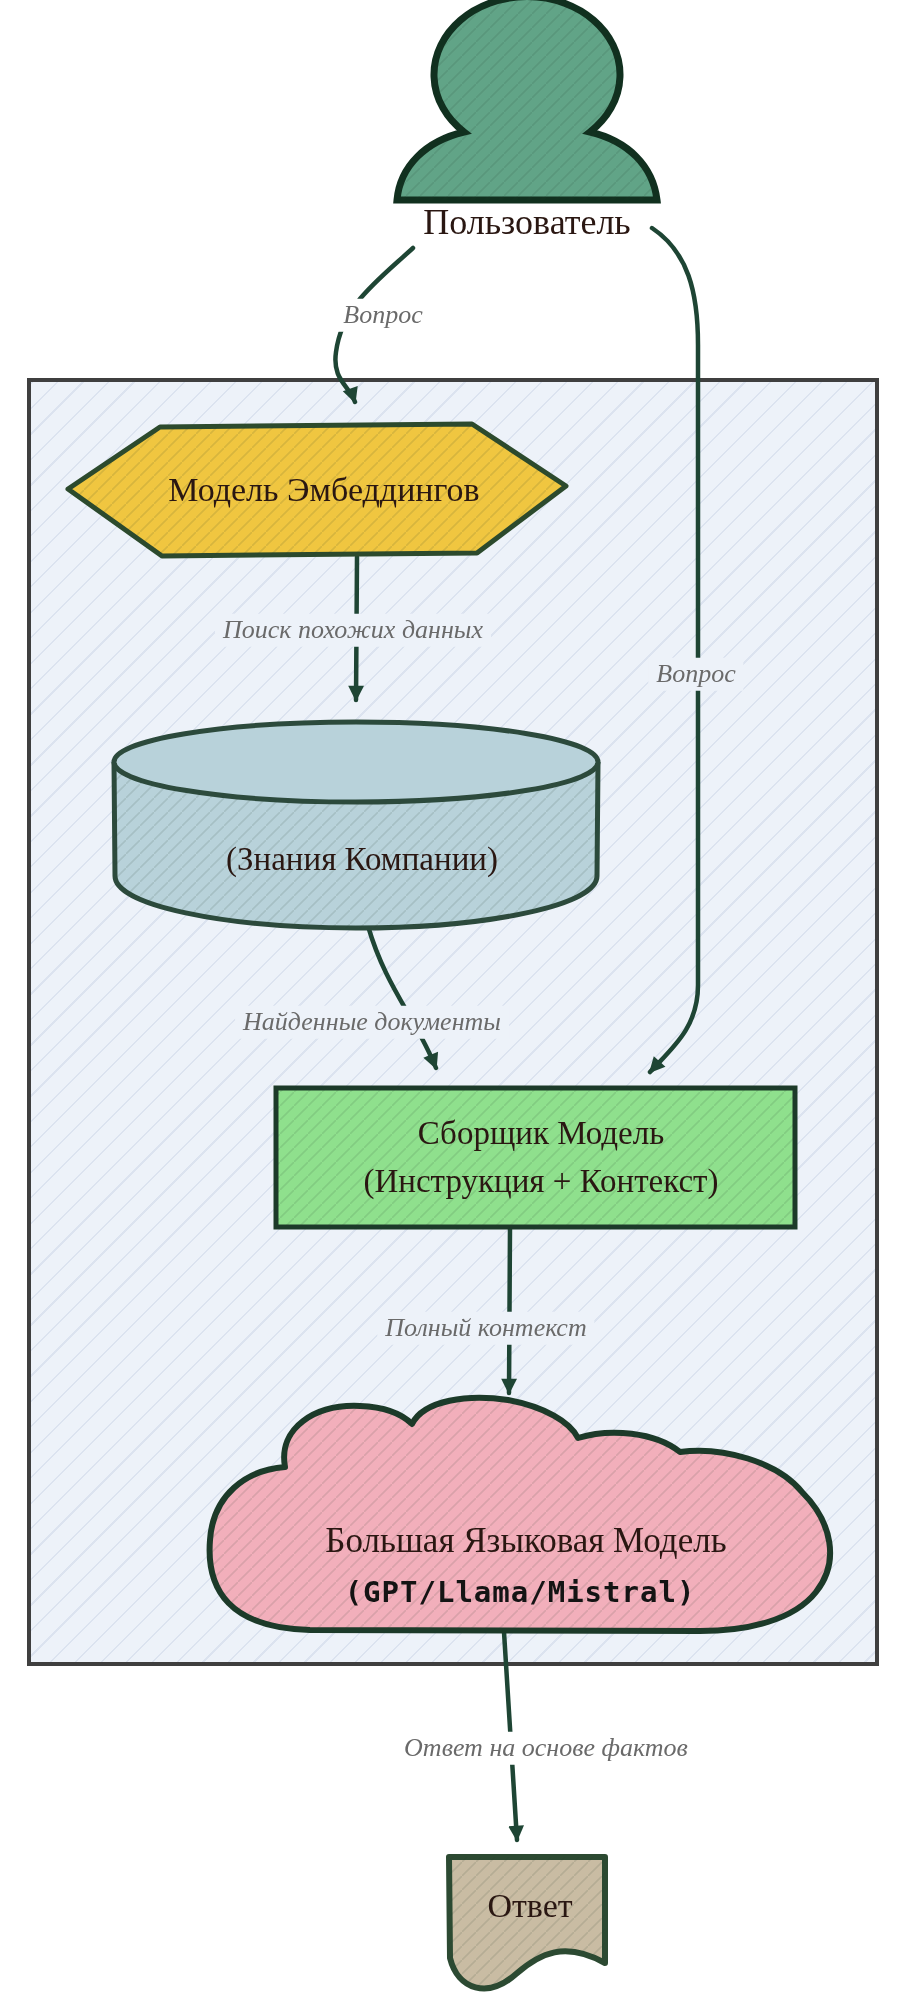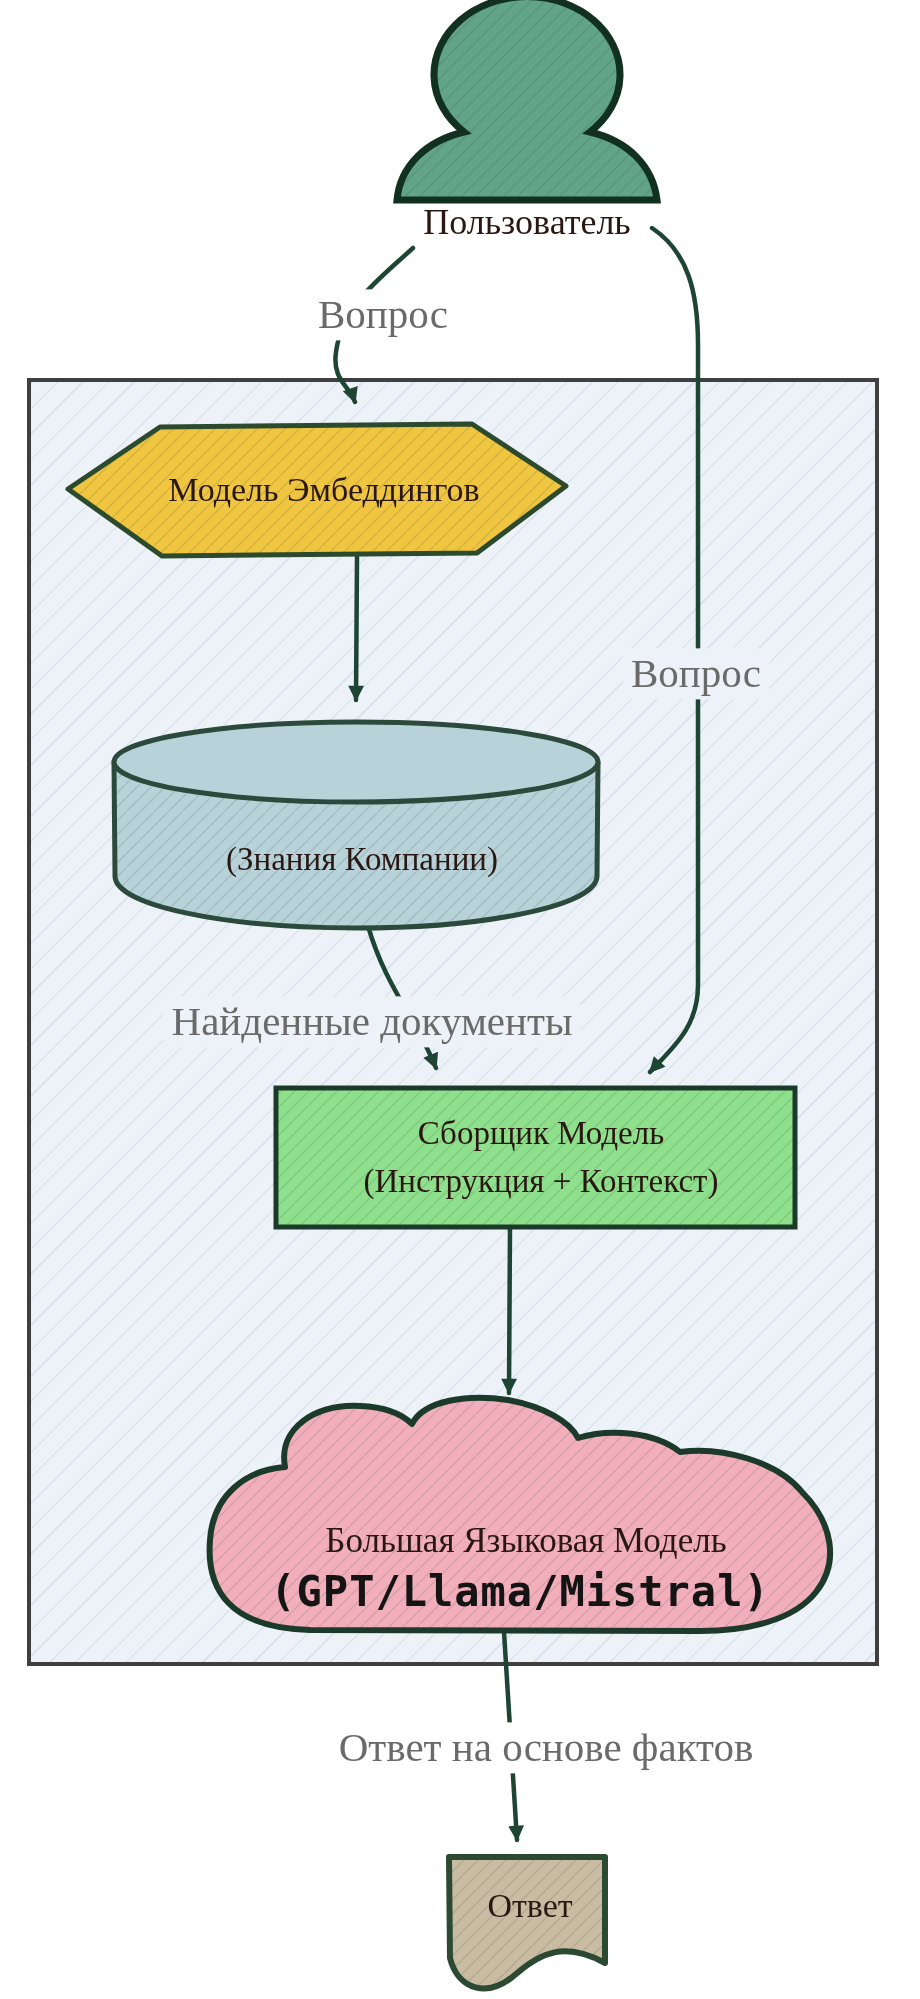--- a/index.html
+++ b/index.html
@@ -24,29 +24,29 @@
   .shape-asm{fill:var(--asm_fill,#8fe08d);stroke:var(--asm_stroke,#1c3a29);stroke-width:5;}
   .shape-llm{fill:var(--llm_fill,#f2afbb);stroke:var(--llm_stroke,#1c3a29);stroke-width:6;stroke-linejoin:round;}
   .shape-doc{fill:var(--doc_fill,#c9bca3);stroke:var(--doc_stroke,#2c4a32);stroke-width:6;stroke-linejoin:round;}
   .hatchfill{fill:url(#hatch);stroke:none;}
   .edge{fill:none;stroke:var(--arrow,#1e4534);stroke-width:4.5;stroke-linecap:round;}
 
   .lbl{
     position:absolute;transform:translate(-50%,-50%);
     white-space:nowrap;text-align:center;line-height:1.25;
   }
-  .edge-lbl{color:var(--label_gray,#6a6a6a);font-size:41px;padding:0 8px;}
+  .edge-lbl{color:var(--label_gray,#6a6a6a);font-size:26px;padding:0 8px;font-style:italic;}
   .edge-lbl.on-white{background:#ffffff;}
   .edge-lbl.on-box{background:var(--box_fill,#edf2f9);}
   .node-lbl{color:var(--text_dark,#2a1712);font-size:33px;margin-left:6px;}
   .user-lbl{color:var(--text_dark,#2a1712);font-size:36px;}
   .llm-l1{font-size:35px;}
   .mono-line{
     font-family:"DejaVu Sans Mono","Liberation Mono",monospace;
-    font-weight:bold;font-size:42px;letter-spacing:1px;color:#141414;
+    font-weight:bold;font-size:29px;letter-spacing:1px;color:#141414;
   }
 </style>
 </head>
 <body>
 
 <div id="stage">
 
   <div id="pipeline-box"></div>
 
   <svg class="layer" viewBox="0 0 920 1999" xmlns="http://www.w3.org/2000/svg">
@@ -137,16 +137,18 @@
   <div class="lbl node-lbl" style="left:535px;top:1134px;">Сборщик Модель</div>
   <div class="lbl node-lbl" style="left:535px;top:1182px;">(Инструкция + Контекст)</div>
 
   <div class="lbl node-lbl llm-l1" style="left:520px;top:1541px;">Большая Языковая Модель</div>
   <div class="lbl mono-line" style="left:520px;top:1592px;">(GPT/Llama/Mistral)</div>
 
   <div class="lbl node-lbl" style="left:524px;top:1906px;font-size:34px;">Ответ</div>
 
   <div class="lbl edge-lbl on-white" style="left:383px;top:315px;">Вопрос</div>
   <div class="lbl edge-lbl on-box" style="left:696px;top:674px;">Вопрос</div>
+  <div class="lbl edge-lbl on-box" style="left:353px;top:630px;">Поиск похожих данных</div>
   <div class="lbl edge-lbl on-box" style="left:372px;top:1022px;">Найденные документы</div>
+  <div class="lbl edge-lbl on-box" style="left:486px;top:1328px;">Полный контекст</div>
   <div class="lbl edge-lbl on-white" style="left:510px;top:1748px;margin-left:36px;">Ответ на основе фактов</div>
 
 </div>
 
 </body></html>

